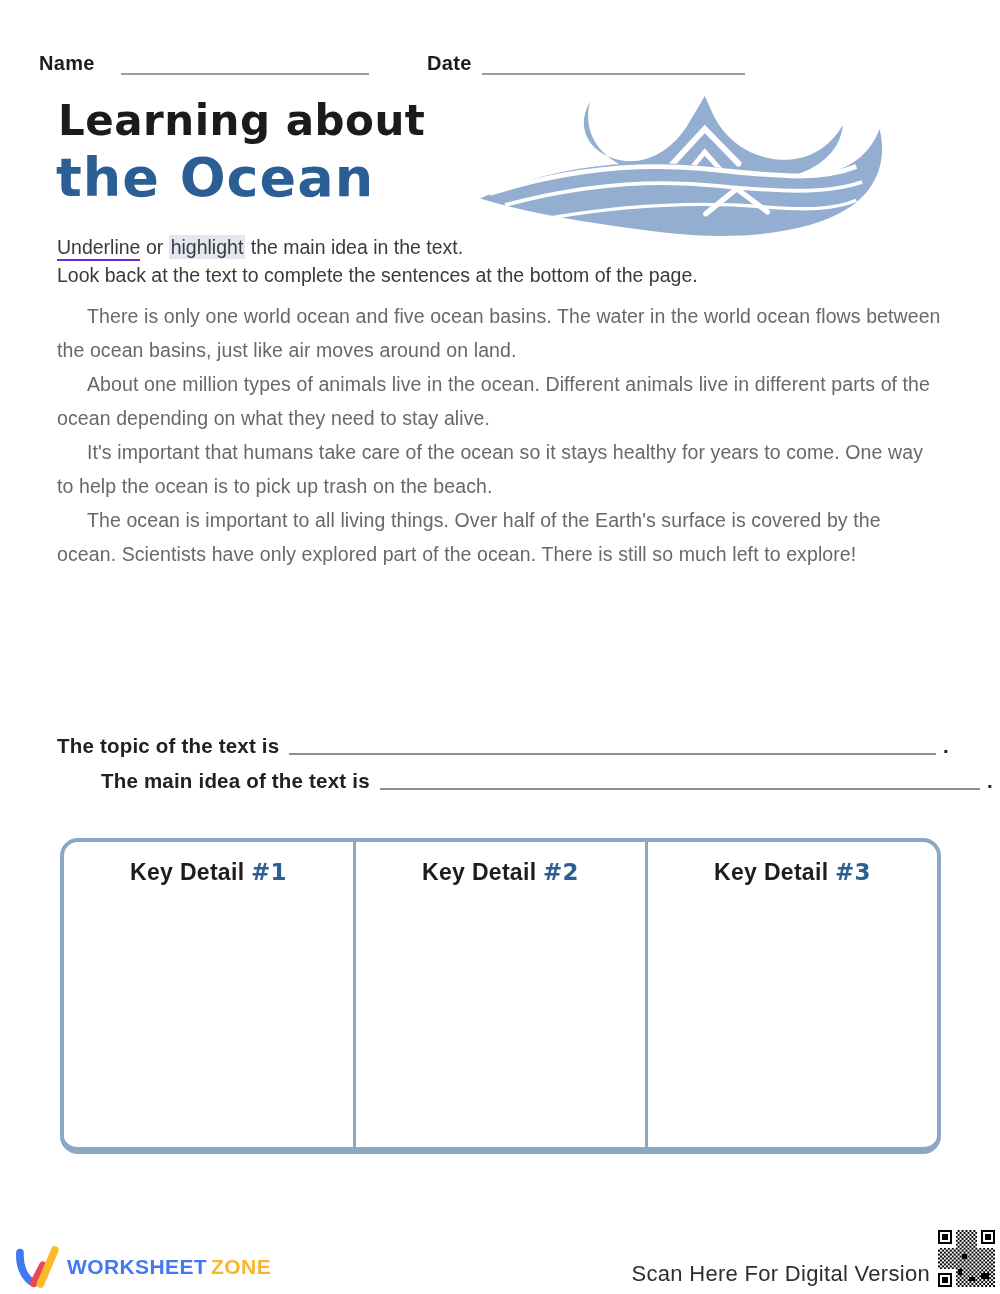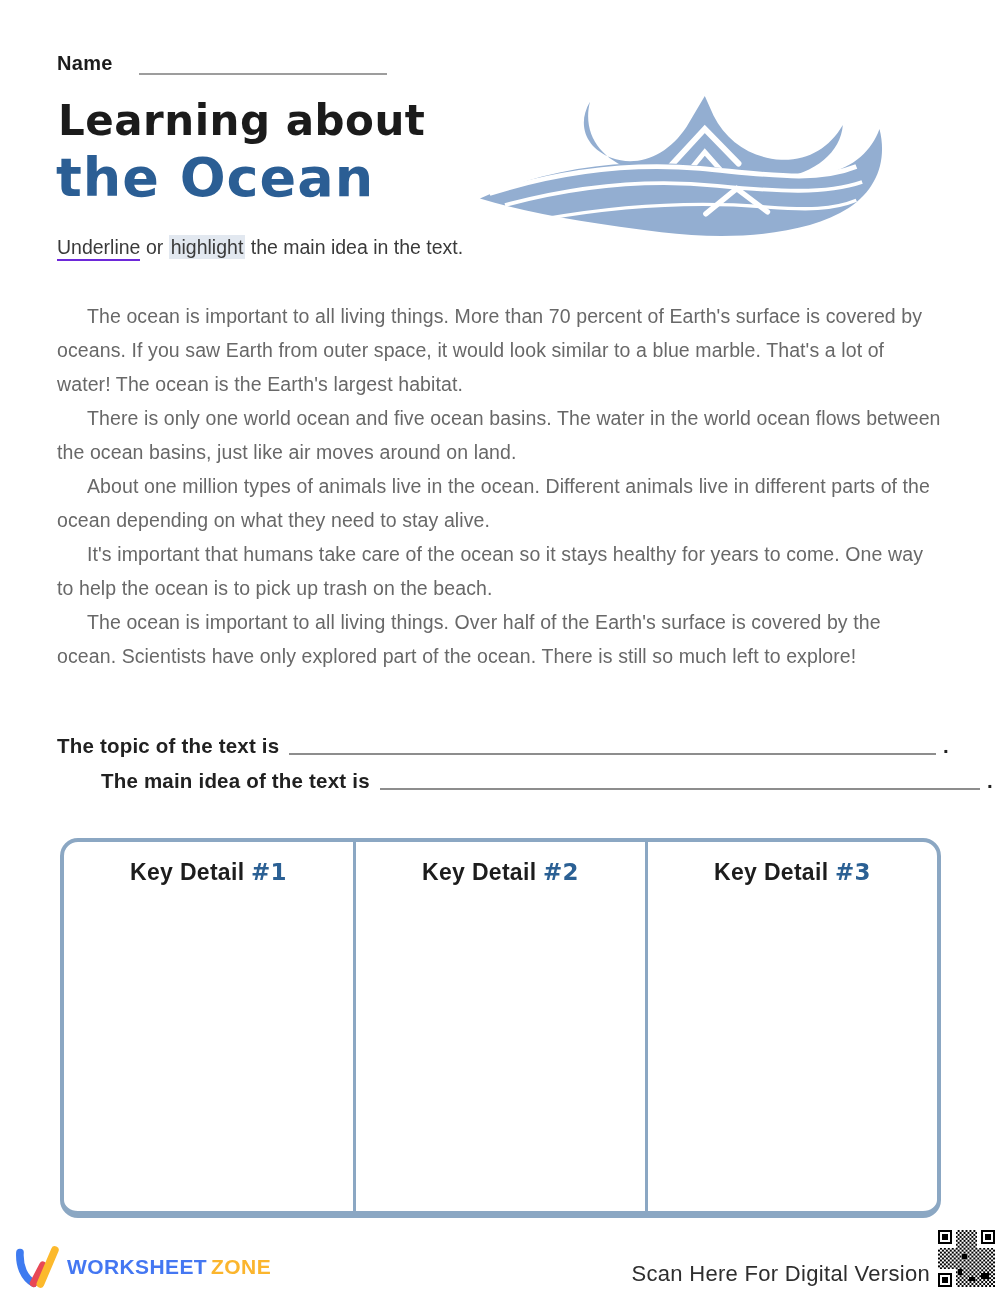--- a/index.html
+++ b/index.html
@@ -5,21 +5,21 @@
   * { margin:0; padding:0; box-sizing:border-box; }
   html,body { background:#ffffff; }
   .page {
     position:relative; width:1000px; height:1294px; margin:0 auto;
     background:#ffffff; overflow:hidden;
     font-family:"Liberation Sans", sans-serif;
   }
 
   
   .field { position:absolute; display:flex; align-items:flex-end; }
-  .field-name { left:57px; top:52px; width:330px;gap:16px; }
+  .field-name { left:39px; top:52px; width:330px;gap:16px; }
   .field-date { left:427px; top:52px; width:318px; }
   .field .lbl { font-size:20px; font-weight:700; color:#1c1c1c; letter-spacing:0.3px; }
   .field .blank { flex:1; border-bottom:2px solid #9d9d9d; margin-left:10px; height:22px; }
 
   
   .title1 {
     position:absolute; left:58px; top:96px;
     font-family:"DejaVu Sans","Liberation Sans",sans-serif;
     font-size:42px; font-weight:900; color:#1b1b1b; letter-spacing:0.5px;
   }
@@ -52,21 +52,21 @@
     display:flex; align-items:flex-end;
     font-size:20.5px; color:#212121; font-weight:600; letter-spacing:0.2px;
   }
   .comp-row .blank { flex:1; border-bottom:2px solid #8d8d8d; margin:0 7px 3px 10px; height:22px; }
   .comp-row .period { font-weight:700; padding-bottom:0; }
   .comp-topic { top:733px; }
   .comp-main  { top:768px;margin-left:44px; }
 
   
   .kd-box {
-    position:absolute; left:60px; top:838px; width:881px; height:380px;
+    position:absolute; left:60px; top:838px; width:881px; height:316px;
     border:4px solid #8ba7c3; border-bottom-width:7px; border-radius:18px;
     display:flex; background:#fff;
   }
   .kd-col { flex:1; padding-top:17px; text-align:center; }
   .kd-col + .kd-col { border-left:3px solid #8ba7c3; }
   .kd-head { font-size:23px; color:#1d1d1d; font-weight:600; letter-spacing:0.3px; }
   .kd-num  { color:#2b6094; font-weight:800; font-family:"DejaVu Sans","Liberation Sans",sans-serif; }
   .kd-body { height:300px; }
 
   
@@ -83,44 +83,48 @@
 </style>
 </head>
 <body>
 
 <div class="page">
 
   <div class="field field-name">
     <span class="lbl">Name</span>
     <span class="blank"></span>
   </div>
+  <div class="field field-date">
+    <span class="lbl">Date</span>
+    <span class="blank"></span>
+  </div>
 
   <div class="title1">Learning about</div>
   <div class="title2">the Ocean</div>
 
   <svg class="wave" viewBox="0 0 430 160" aria-hidden="true">
 
     <path fill="#93aed1" d="M116,12 C102,36 112,60 138,70 C166,80 196,68 216,38 L235,6 L244,26 C258,54 284,70 314,72 C342,73 364,60 378,36 C376,64 350,86 310,92 C258,99 200,94 160,82 C126,71 108,44 116,12 Z"></path>
     <circle cx="133" cy="38" r="11" fill="#ffffff"></circle>
     <path fill="none" stroke="#ffffff" stroke-width="6" stroke-linecap="round" d="M200,78 L235,40 L270,76"></path>
     <path fill="none" stroke="#ffffff" stroke-width="5" stroke-linecap="round" d="M212,92 L235,64 L258,90"></path>
 
     <path fill="#93aed1" d="M2,112 C64,84 134,72 204,76 C274,80 322,94 360,86 C390,80 408,62 416,40 C424,72 414,102 384,122 C340,150 264,156 190,147 C118,138 54,128 2,112 Z"></path>
     <path fill="none" stroke="#ffffff" stroke-width="5" d="M12,107 C84,84 158,75 230,81 C298,87 350,96 392,79"></path>
     <path fill="none" stroke="#ffffff" stroke-width="4" d="M28,119 C102,99 178,92 248,99 C312,105 360,108 398,95"></path>
     <path fill="none" stroke="#ffffff" stroke-width="3.5" d="M70,133 C150,119 230,115 300,121 C340,124 368,124 392,114"></path>
     <path fill="none" stroke="#ffffff" stroke-width="5.5" stroke-linecap="round" d="M236,128 L268,102 L300,126"></path>
   </svg>
 
   <div class="instructions">
     <div><span class="u-word">Underline</span><span> or </span><span class="hl-word">highlight</span><span> the main idea in the text.</span></div>
+    <div>Look back at the text to complete the sentences at the bottom of the page.</div>
   </div>
 
   <div class="passage">
-    <p>The ocean is important to all living things. More than 70 percent of Earth's surface is covered by oceans. If you saw Earth from outer space, it would look similar to a blue marble. That's a lot of water! The ocean is the Earth's largest habitat.</p>
     <p>There is only one world ocean and five ocean basins. The water in the world ocean flows between the ocean basins, just like air moves around on land.</p>
     <p>About one million types of animals live in the ocean. Different animals live in different parts of the ocean depending on what they need to stay alive.</p>
     <p>It's important that humans take care of the ocean so it stays healthy for years to come. One way to help the ocean is to pick up trash on the beach.</p>
     <p>The ocean is important to all living things. Over half of the Earth's surface is covered by the ocean. Scientists have only explored part of the ocean. There is still so much left to explore!</p>
   </div>
 
   <div class="comp-row comp-topic">
     <span>The topic of the text is</span>
     <span class="blank"></span>
     <span class="period">.</span>

